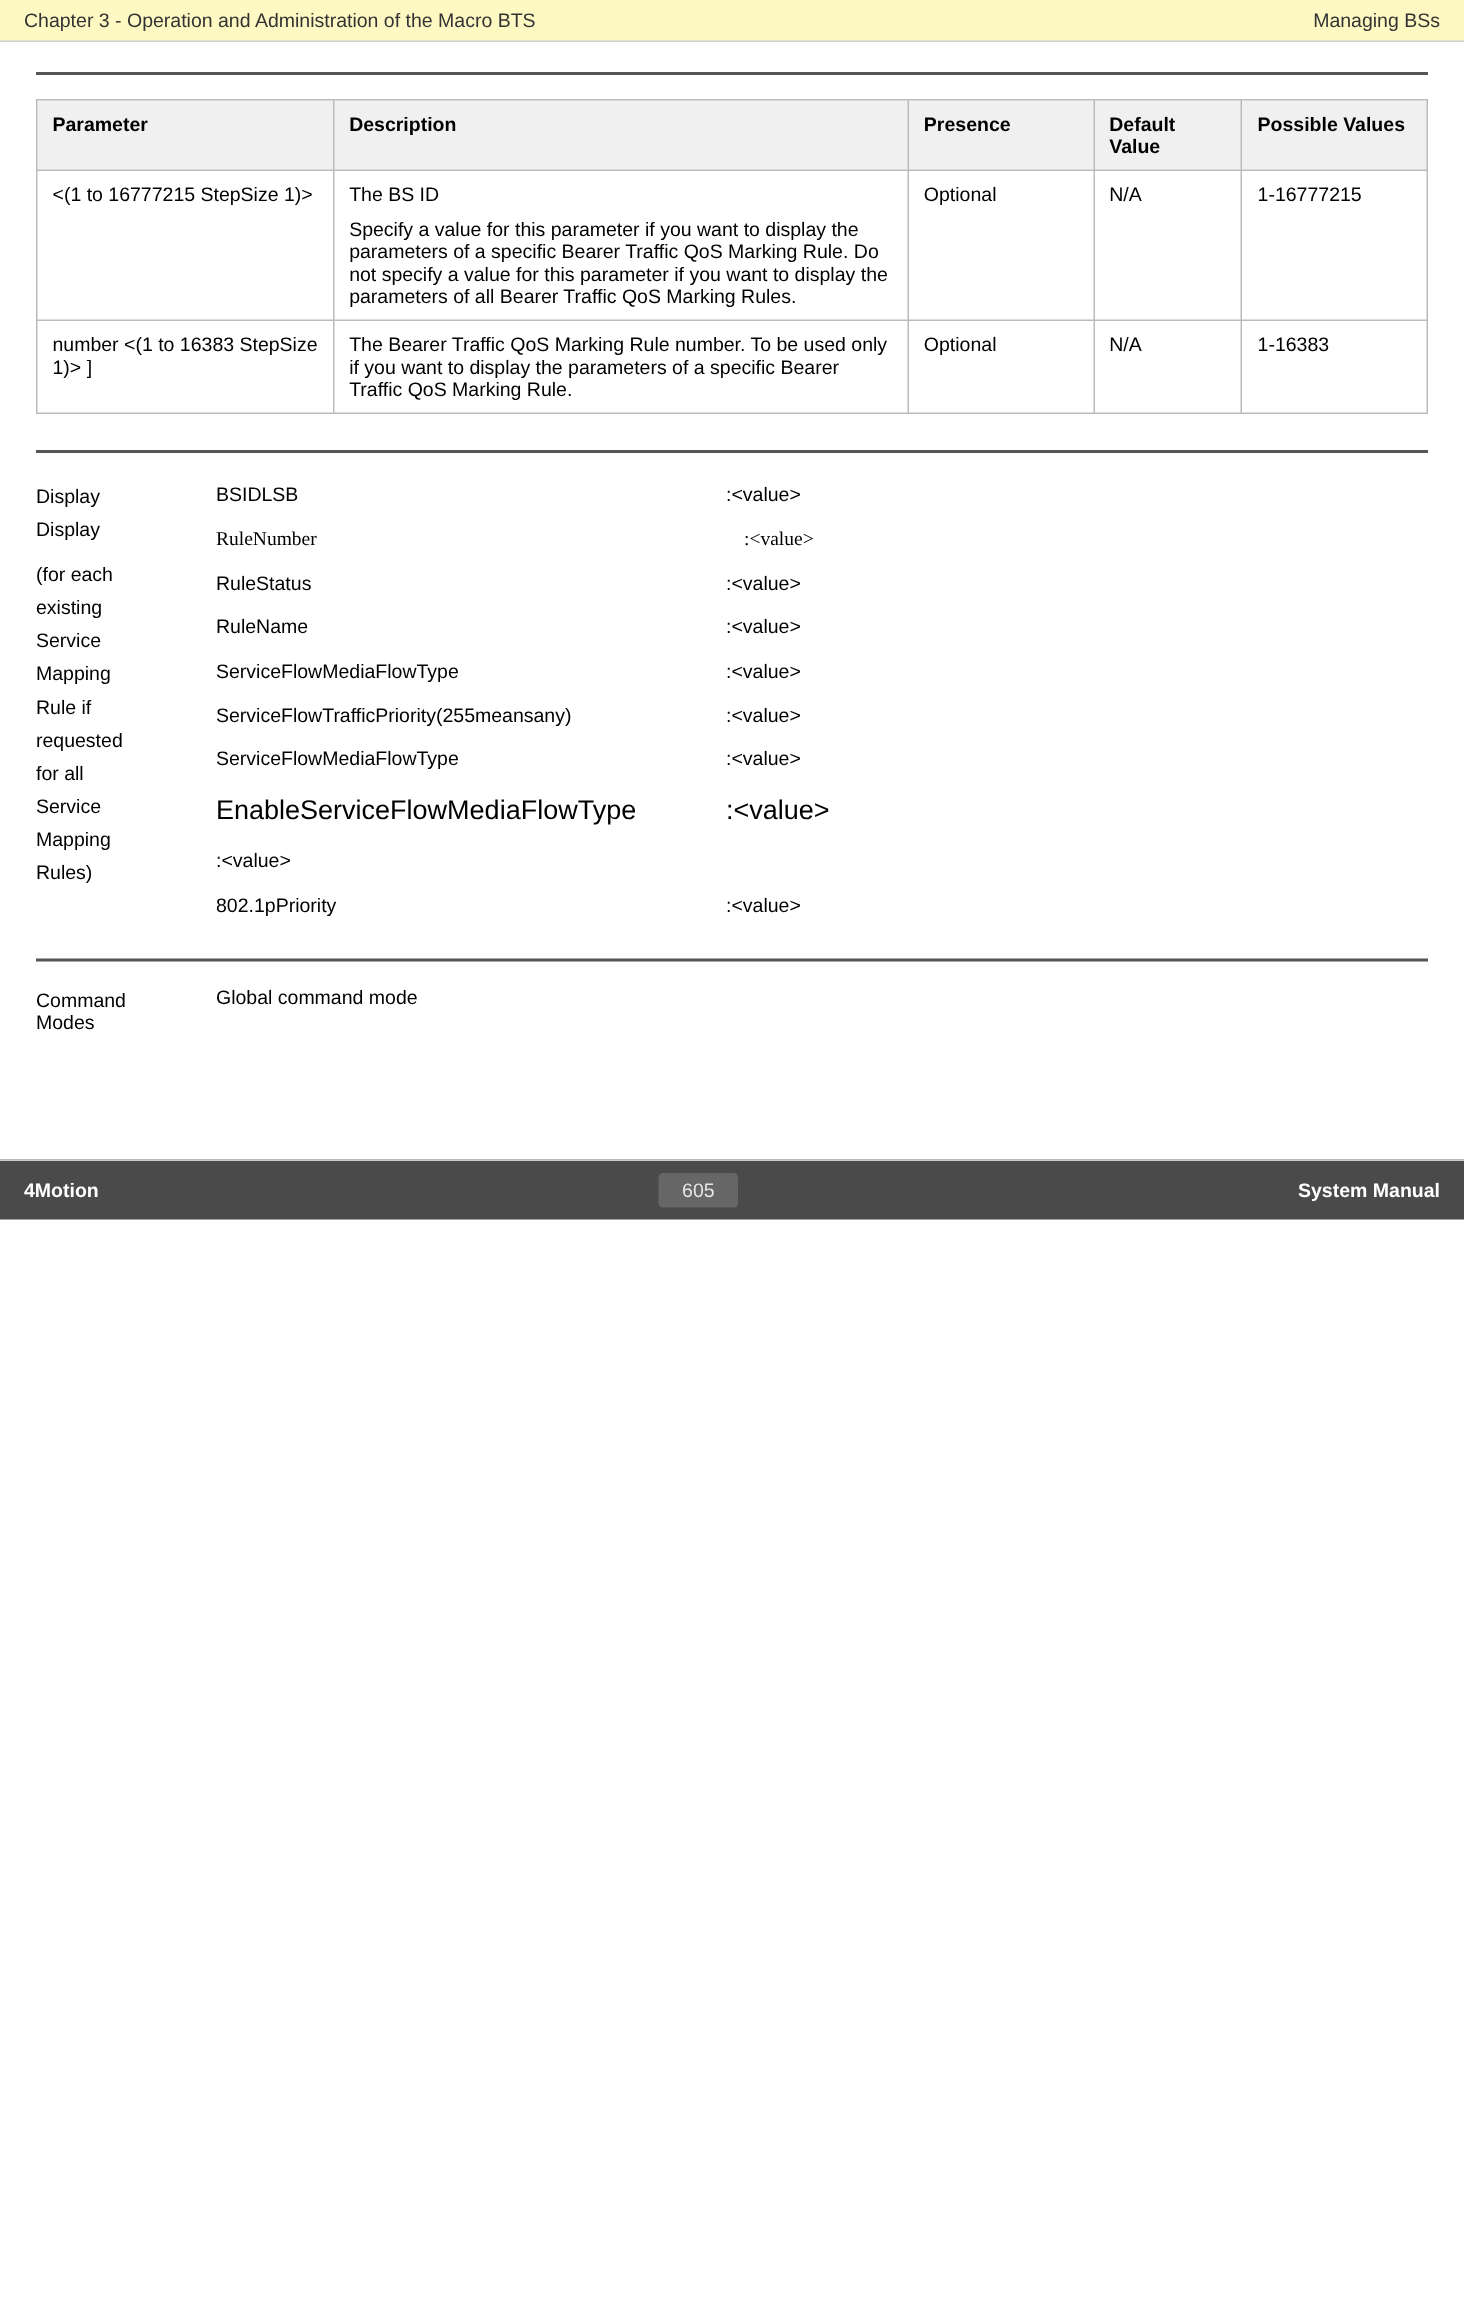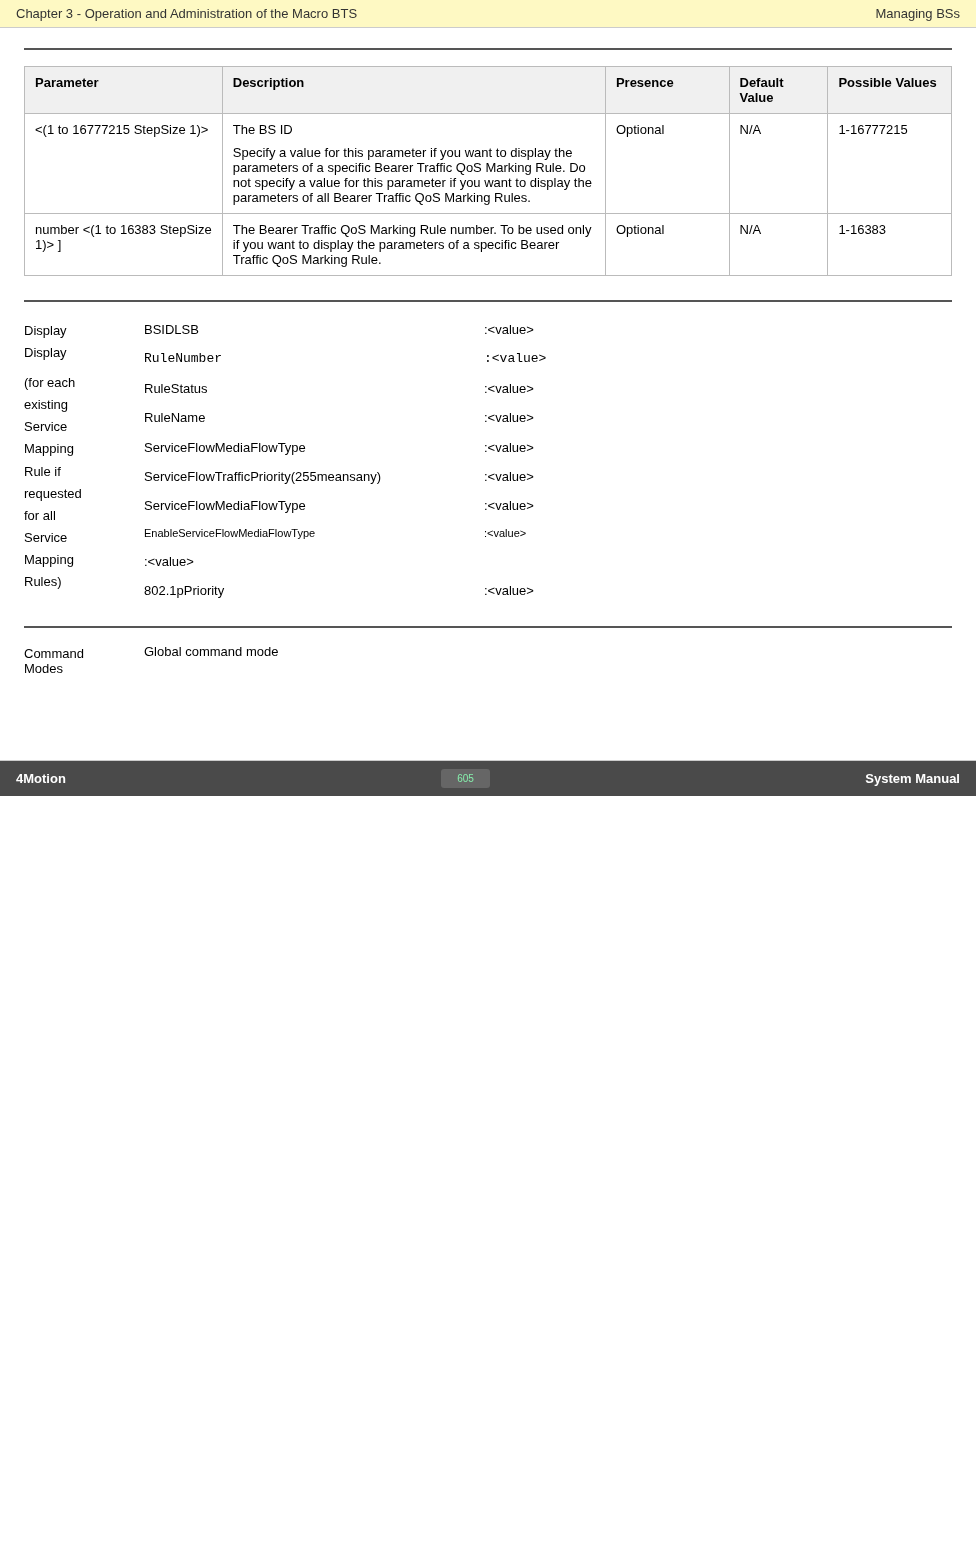--- a/index.html
+++ b/index.html
@@ -86,24 +86,24 @@
       justify-content: space-between;
       align-items: center;
       padding: 8px 16px;
       border-top: 1px solid #ccc;
       background: #4a4a4a;
       margin-top: 40px;
     }
     .page-footer-left { color: #fff; font-size: 13px; font-weight: bold; }
     .page-footer-center {
       background: #666;
-      color: #86efac;
+      color: #e5e5e5;
       padding: 4px 16px;
       border-radius: 3px;
-      font-size: 10px;
+      font-size: 13px;
     }
     .page-footer-right { color: #fff; font-size: 13px; font-weight: bold; }
 
     .section-wrapper {
       margin-bottom: 0;
     }
 
     .section-top-border {
       border-top: 2px solid #555;
       padding-top: 16px;
@@ -177,21 +177,21 @@
         <div>Service</div>
         <div>Mapping</div>
         <div>Rules)</div>
       </div>
       <div class="section-content">
         <div class="display-format-lines" id="display-format-lines">
         <div style="display: flex; font-family: Arial, sans-serif; font-size: 13px; line-height: 1.8;">
               <span style="min-width: 340px;">BSIDLSB</span>
               <span>:&lt;value&gt;</span>
             </div>
-            <div style="display: flex; font-family: Liberation Mono, monospace; font-size: 13px; line-height: 1.8;">
+            <div style="display: flex; font-family: Liberation Serif, serif; font-size: 13px; line-height: 1.8; gap: 12px;">
               <span style="min-width: 340px;">RuleNumber</span>
               <span>:&lt;value&gt;</span>
             </div>
             <div style="display: flex; font-family: Arial, sans-serif; font-size: 13px; line-height: 1.8;">
               <span style="min-width: 340px;">RuleStatus</span>
               <span>:&lt;value&gt;</span>
             </div>
             <div style="display: flex; font-family: Arial, sans-serif; font-size: 13px; line-height: 1.8;">
               <span style="min-width: 340px;">RuleName</span>
               <span>:&lt;value&gt;</span>
@@ -201,21 +201,21 @@
               <span>:&lt;value&gt;</span>
             </div>
             <div style="display: flex; font-family: Arial, sans-serif; font-size: 13px; line-height: 1.8;">
               <span style="min-width: 340px;">ServiceFlowTrafficPriority(255meansany)</span>
               <span>:&lt;value&gt;</span>
             </div>
             <div style="display: flex; font-family: Arial, sans-serif; font-size: 13px; line-height: 1.8;">
               <span style="min-width: 340px;">ServiceFlowMediaFlowType</span>
               <span>:&lt;value&gt;</span>
             </div>
-            <div style="display: flex; font-family: Arial, sans-serif; font-size: 11px; line-height: 1.8;">
+            <div style="display: flex; font-family: Arial, sans-serif; font-size: 18px; line-height: 1.8;">
               <span style="min-width: 340px;">EnableServiceFlowMediaFlowType</span>
               <span>:&lt;value&gt;</span>
             </div>
             <div style="display: flex; font-family: Arial, sans-serif; font-size: 13px; line-height: 1.8;">
               <span>:&lt;value&gt;</span>
             </div>
             <div style="display: flex; font-family: Arial, sans-serif; font-size: 13px; line-height: 1.8;">
               <span style="min-width: 340px;">802.1pPriority</span>
               <span>:&lt;value&gt;</span>
             </div>

